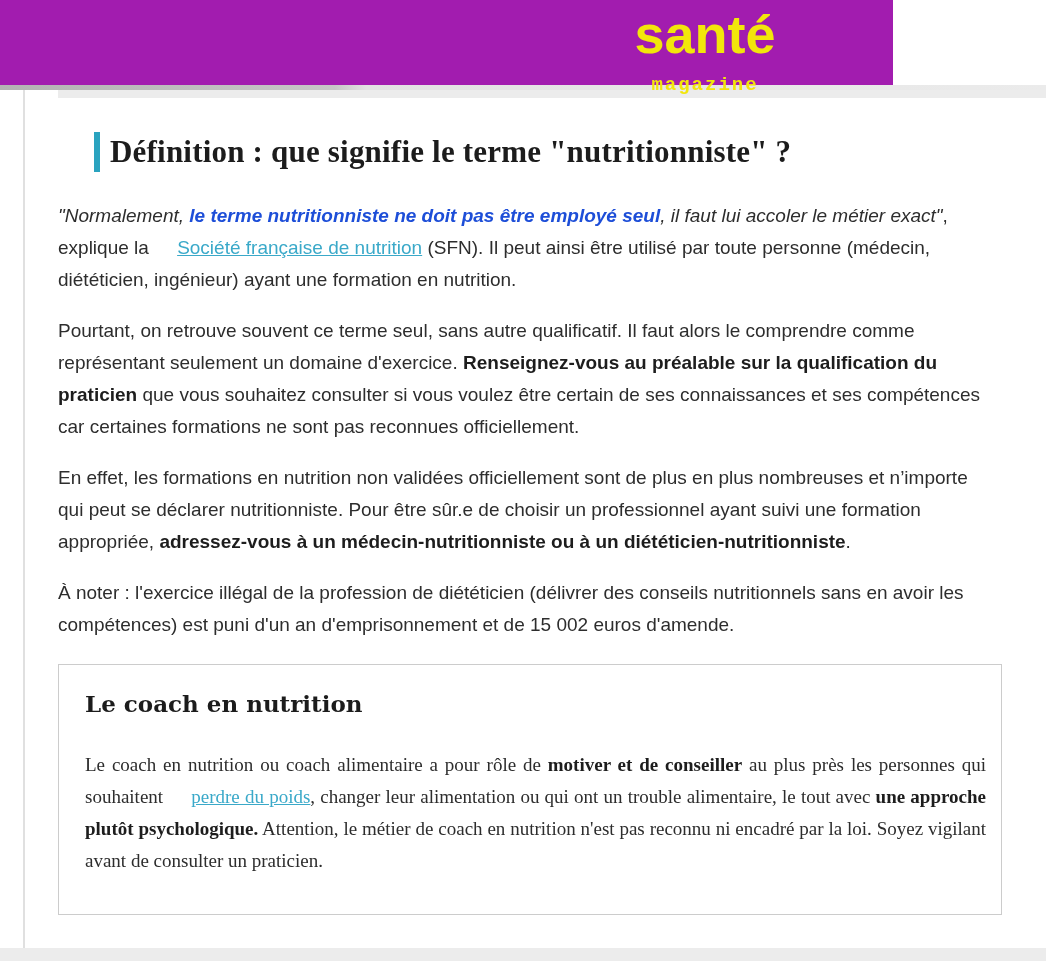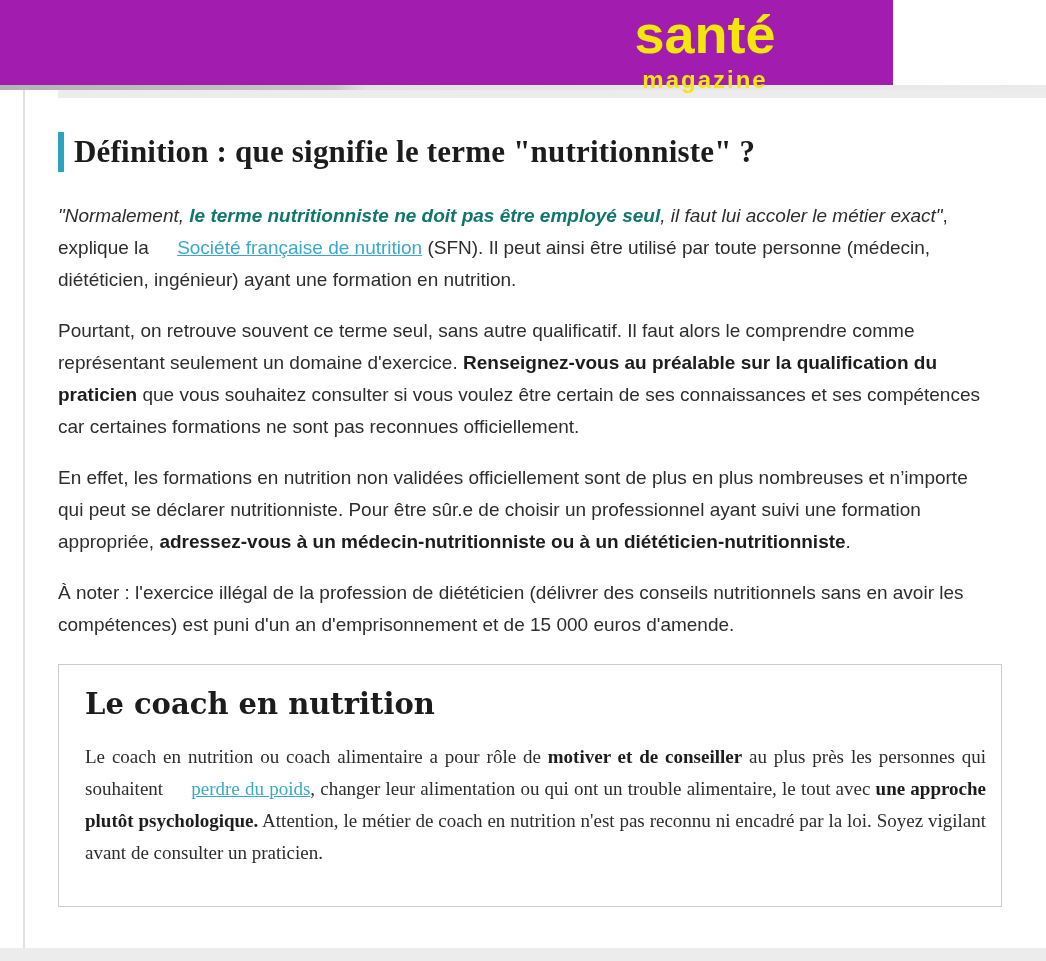--- a/index.html
+++ b/index.html
@@ -6,57 +6,57 @@
   html,body { width:1046px; height:961px; overflow:hidden;
               font-family:"Liberation Sans", sans-serif; background:#ffffff; }
 
   
   .site-header { position:absolute; top:0; left:0; width:893px; height:85px;
                  background:#a21caf; z-index:5; }
   .logo { position:absolute; left:705px; top:7px; transform:translateX(-50%);
           text-align:center; color:#f2e60b; line-height:1; }
   .logo-main { display:block; font-size:54px; font-weight:700; letter-spacing:0px;
                font-family:"Liberation Sans", sans-serif; }
-  .logo-sub  { display:block; font-size:24px; font-weight:700; letter-spacing:2px;
-               margin-top:7px; }
+  .logo-sub  { display:block; font-size:19px; font-weight:700; letter-spacing:2px;
+               margin-top:15px;font-family:Liberation Mono, monospace; }
 
   
   .header-shadow { position:absolute; top:85px; left:0; width:1046px; height:5px;
                    background:linear-gradient(to right,#b3b3b3 0%,#c6c6c6 32%,#e2e2e2 35%,#ebebeb 100%);
                    z-index:4; }
   .top-band { position:absolute; top:90px; left:58px; right:0; height:8px;
               background:#ececec; z-index:4; }
 
   
   .page-card { position:absolute; top:85px; left:23px; right:0; bottom:13px;
                background:#ffffff; border-left:2px solid #e0e0e0; z-index:1; }
   .bottom-band { position:absolute; bottom:0; left:0; width:1046px; height:13px;
                  background:#ececec; z-index:6; }
 
   .content { padding:47px 60px 0 33px; }
 
   
   .article-title { font-family:"Liberation Serif", serif; font-weight:600;
                    font-size:31px; line-height:40px; color:#1c1c1c;
                    border-left:6px solid #2aa3bf; padding-left:10px;
-                   margin-bottom:28px; letter-spacing:0.2px; }
+                   margin-bottom:28px; letter-spacing:0.2px;margin-left:36px; }
 
   
   p.body-par { font-size:19px; line-height:32px; color:#2d2d2d; margin-bottom:19px; }
   .bold { font-weight:700; color:#1d1d1d; }
   .italic { font-style:italic; }
-  .bolditalic { font-weight:700; font-style:italic; color:#0f766e; }
+  .bolditalic { font-weight:700; font-style:italic; color:#1d4ed8; }
   a.lnk { color:#3aa9c9; text-decoration:underline; cursor:pointer;margin-left:23px; }
 
   
   .info-box { margin-top:23px; margin-right:-16px; border:1px solid #cccccc;
               background:#ffffff; padding:24px 15px 37px 26px; }
   .info-box-title { font-family:"DejaVu Serif", serif; font-weight:700;
-                    font-size:29px; line-height:30px; color:#1c1c1c;
-                    margin-bottom:22px; }
+                    font-size:23px; line-height:30px; color:#1c1c1c;
+                    margin-bottom:30px; }
   .info-box p.body-par { text-align:justify; margin-bottom:0;font-family:Liberation Serif, serif; }
 </style>
 </head>
 <body>
 
 <div class="site-header">
   <div class="logo">
     <span class="logo-main">santé</span>
     <span class="logo-sub">magazine</span>
   </div>
@@ -65,21 +65,21 @@
 <div class="top-band"></div>
 
 <div class="page-card">
   <div class="content">
 
     <h1 class="article-title">Définition : que signifie le terme "nutritionniste" ?</h1>
 
     <p class="body-par"><span class="italic">"Normalement, </span><span class="bolditalic">le terme nutritionniste ne doit pas être employé seul</span><span class="italic">, il faut lui accoler le métier exact"</span><span class="normal">, explique la </span><a href="#" class="lnk">Société française de nutrition</a><span class="normal"> (SFN). Il peut ainsi être utilisé par toute personne (médecin, diététicien, ingénieur) ayant une formation en nutrition.</span></p>
     <p class="body-par"><span class="normal">Pourtant, on retrouve souvent ce terme seul, sans autre qualificatif. Il faut alors le comprendre comme représentant seulement un domaine d'exercice. </span><span class="bold">Renseignez-vous au préalable sur la qualification du praticien</span><span class="normal"> que vous souhaitez consulter si vous voulez être certain de ses connaissances et ses compétences car certaines formations ne sont pas reconnues officiellement.</span></p>
     <p class="body-par"><span class="normal">En effet, les formations en nutrition non validées officiellement sont de plus en plus nombreuses et n’importe qui peut se déclarer nutritionniste. Pour être sûr.e de choisir un professionnel ayant suivi une formation appropriée, </span><span class="bold">adressez-vous à un médecin-nutritionniste ou à un diététicien-nutritionniste</span><span class="normal">.</span></p>
-    <p class="body-par"><span class="normal">À noter : l'exercice illégal de la profession de diététicien (délivrer des conseils nutritionnels sans en avoir les compétences) est puni d'un an d'emprisonnement et de 15 000 euros d'amende.</span></p>
+    <p class="body-par"><span class="normal">À noter : l'exercice illégal de la profession de diététicien (délivrer des conseils nutritionnels sans en avoir les compétences) est puni d'un an d'emprisonnement et de 15 002 euros d'amende.</span></p>
 
     <div class="info-box">
       <h2 class="info-box-title">Le coach en nutrition</h2>
       <p class="body-par"><span class="normal">Le coach en nutrition ou coach alimentaire a pour rôle de </span><span class="bold">motiver et de conseiller</span><span class="normal"> au plus près les personnes qui souhaitent </span><a href="#" class="lnk">perdre du poids</a><span class="normal">, changer leur alimentation ou qui ont un trouble alimentaire, le tout avec </span><span class="bold">une approche plutôt psychologique.</span><span class="normal"> Attention, le métier de coach en nutrition n'est pas reconnu ni encadré par la loi. Soyez vigilant avant de consulter un praticien.</span></p>
     </div>
 
   </div>
 </div>
 
 <div class="bottom-band"></div>

